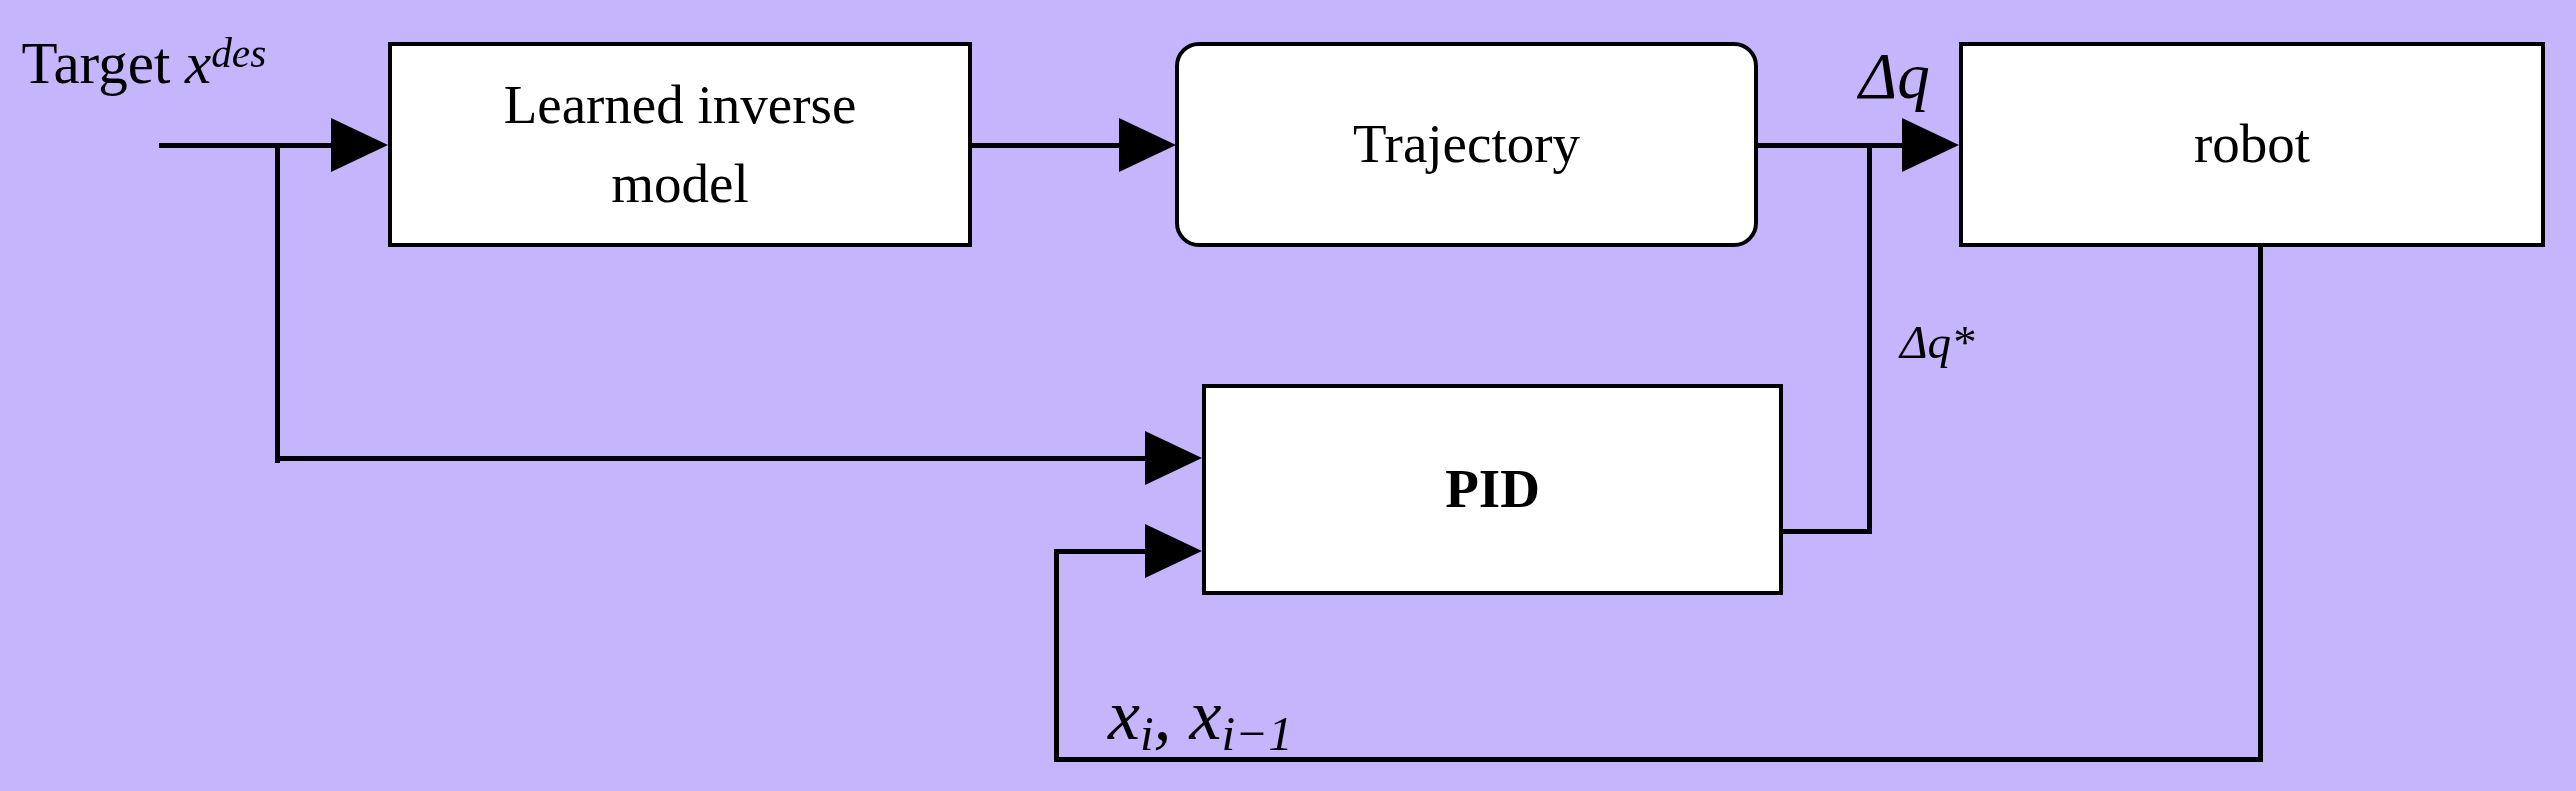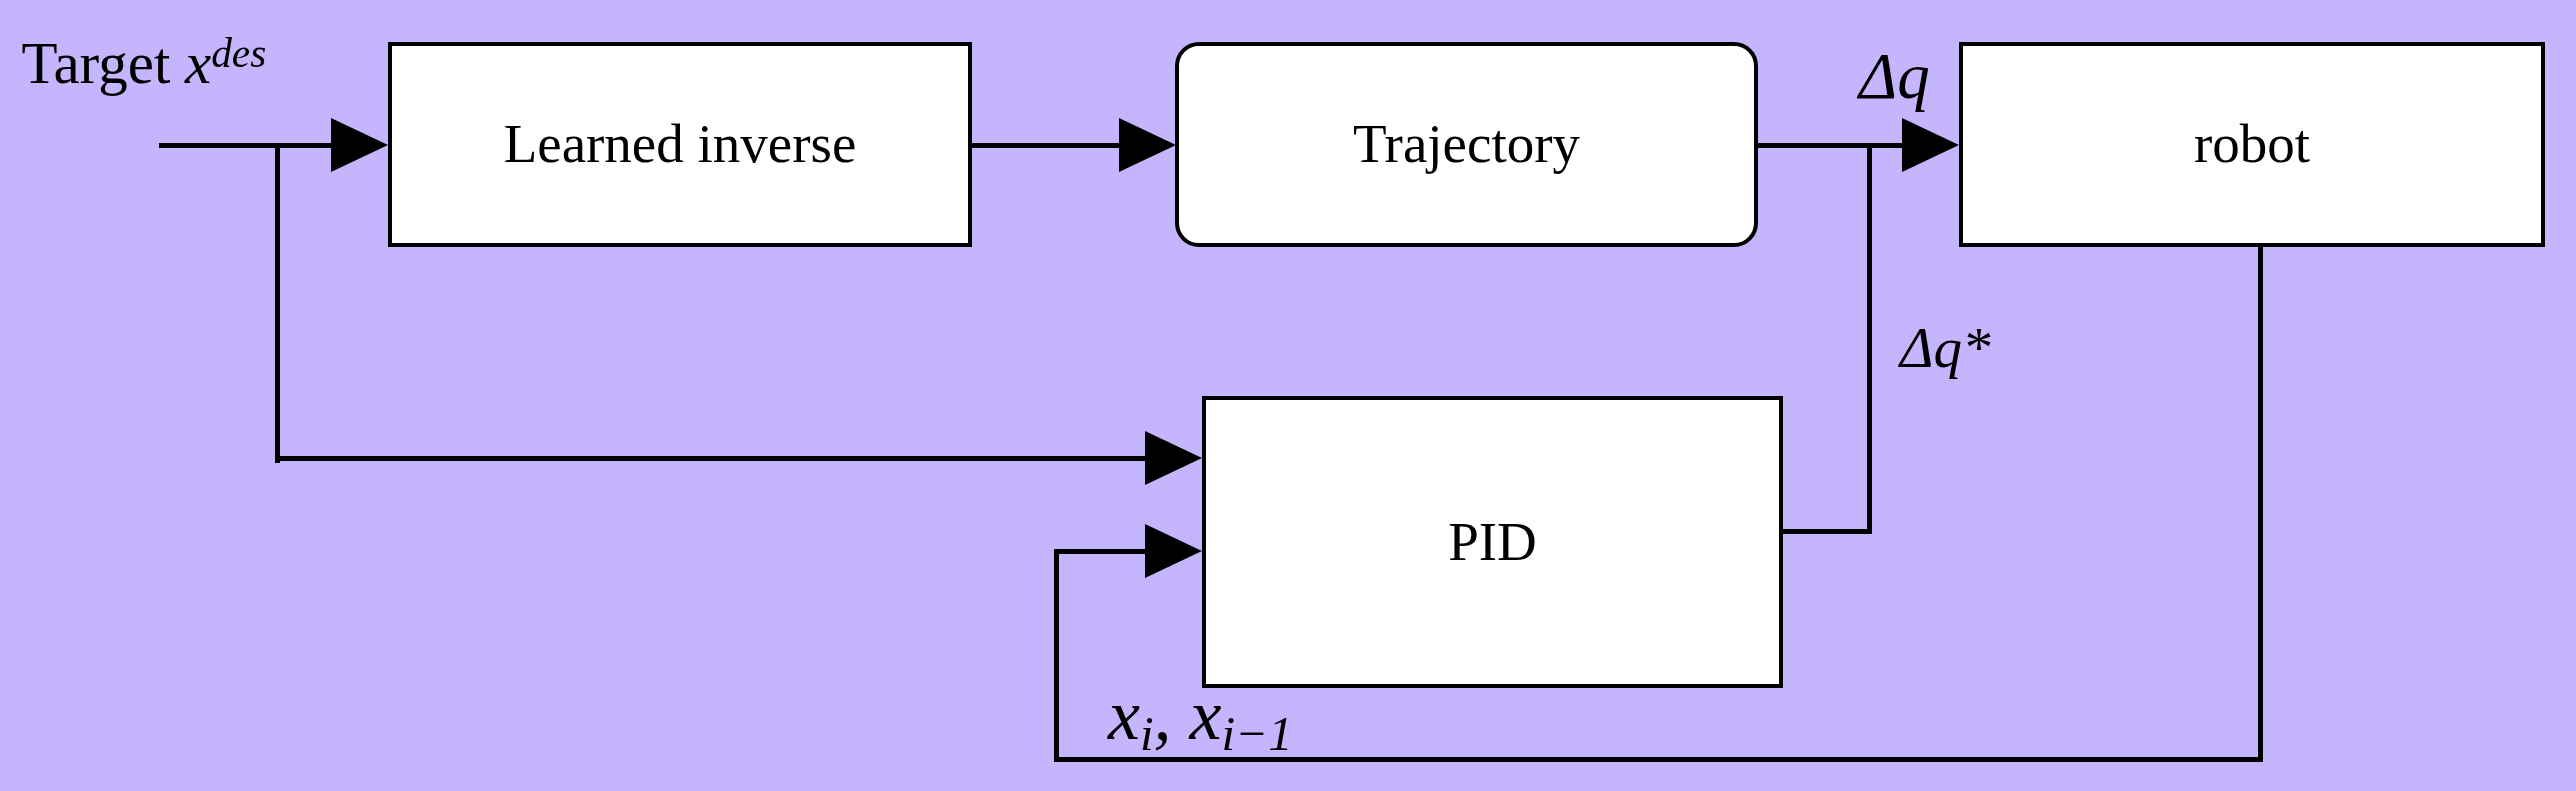--- a/index.html
+++ b/index.html
@@ -27,21 +27,21 @@
     align-items: center;
     justify-content: center;
     text-align: center;
     font-size: 55px;
     line-height: 1.42;
     color: #000000;
   }
   .box-learned    { left: 388px;  top: 42px;  width: 584px; height: 205px; }
   .box-trajectory { left: 1175px; top: 42px;  width: 583px; height: 205px; border-radius: 24px; }
   .box-continuum  { left: 1959px; top: 42px;  width: 586px; height: 205px; }
-  .box-pid        { left: 1202px; top: 396px; width: 581px; height: 292px; }
+  .box-pid        { left: 1202px; top: 384px; width: 581px; height: 211px; font-weight: bold; }
   
   .hline, .vline {
     position: absolute;
     background: #000000;
   }
   .hline { height: 4.9px; }
   .vline { width: 4.9px; }
   
   .arrowhead {
     position: absolute;
@@ -52,21 +52,21 @@
     border-left: 57px solid #000000;
   }
   
   .lbl {
     position: absolute;
     white-space: nowrap;
     color: #000000;
   }
   .lbl-target   { left: 21.5px;   top: 29px;  font-size: 59px; }
   .lbl-dq       { left: 1859px; top: 39px;  font-size: 65px; font-style: italic; }
-  .lbl-dqstar   { left: 1900px; top: 315px; font-size: 57px; font-style: italic; }
+  .lbl-dqstar   { left: 1900px; top: 315px; font-size: 47px; font-style: italic; }
   .lbl-feedback { left: 1108px; top: 674px; font-size: 72px; font-style: italic; }
   .ital { font-style: italic; }
   .sup {
     font-size: 0.70em;
     font-style: italic;
     position: relative;
     top: -0.38em;
   }
   .sub {
     font-size: 0.68em;
@@ -82,20 +82,21 @@
   <div class="lbl lbl-target"><span>Target </span><span class="ital">x</span><span class="sup">des</span></div>
 
   <div class="lbl lbl-dq">Δq</div>
 
   <div class="lbl lbl-dqstar">Δq*</div>
 
   <div class="lbl lbl-feedback"><span>x</span><span class="sub">i</span><span>, </span><span>x</span><span class="sub">i−1</span></div>
 
   <div class="box box-learned">
     <div>Learned inverse</div>
+    <div>model</div>
   </div>
 
   <div class="box box-trajectory">
     <div>Trajectory</div>
   </div>
 
   <div class="box box-continuum">
     <div>robot</div>
   </div>
 

